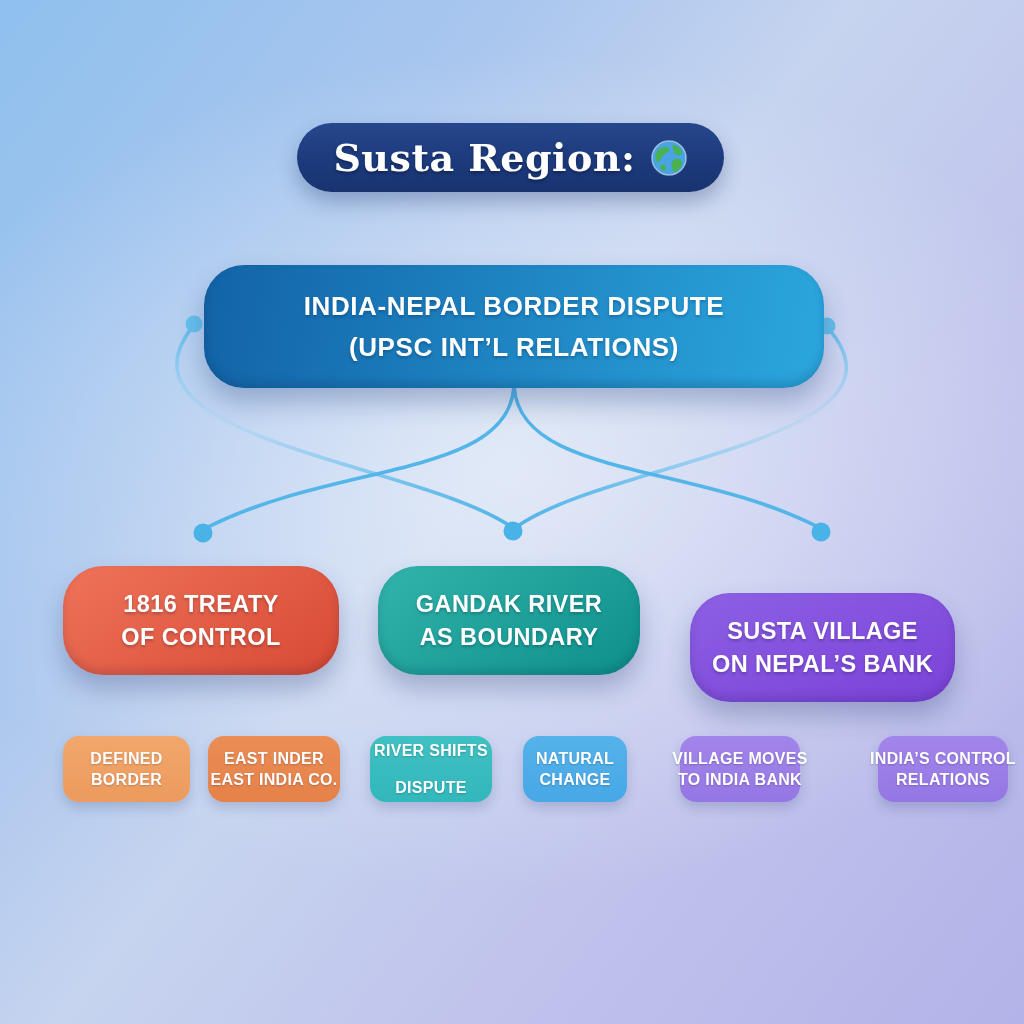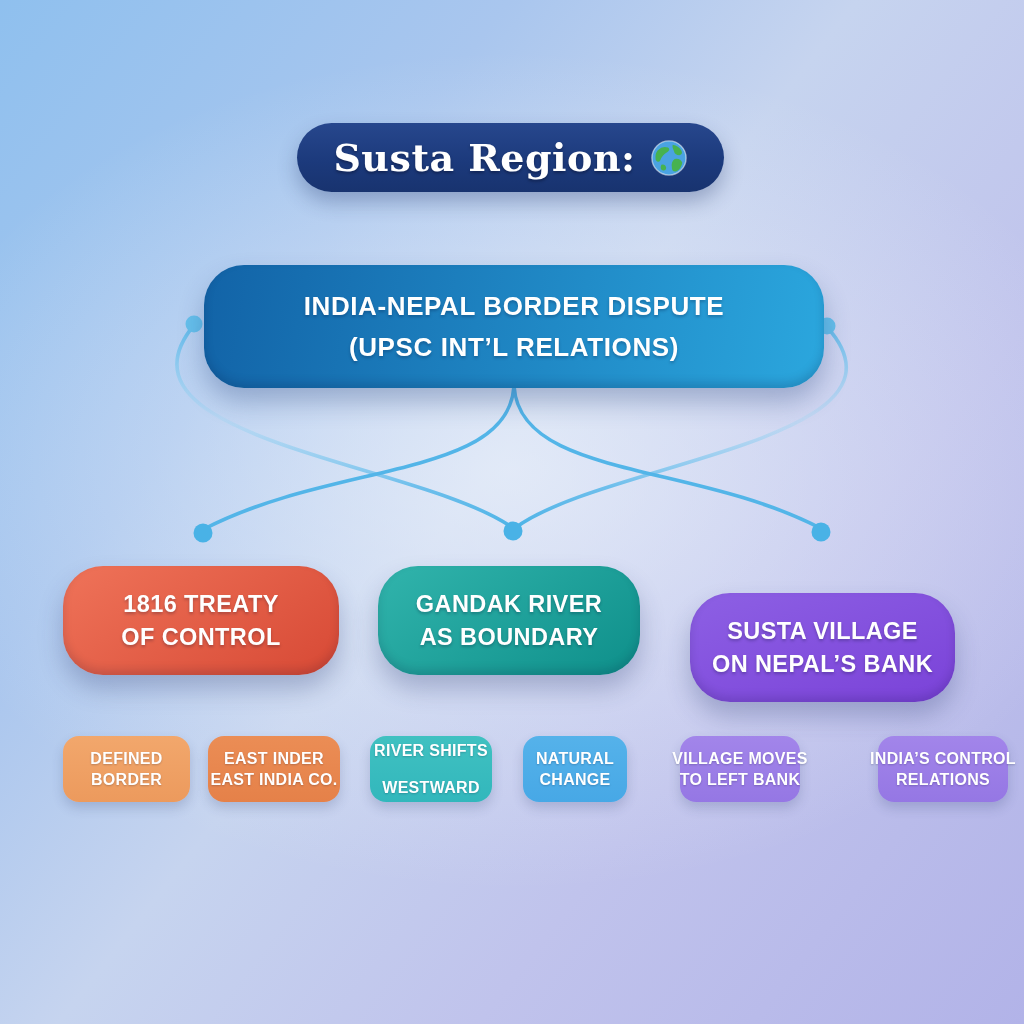--- a/index.html
+++ b/index.html
@@ -141,28 +141,28 @@
   <div class="leaf leaf-1" style="background: linear-gradient(rgb(242, 167, 108) 0%, rgb(236, 154, 93) 100%);">
     <span class="line">DEFINED</span>
     <span class="line">BORDER</span>
   </div>
   <div class="leaf leaf-2" style="background: linear-gradient(rgb(235, 141, 85) 0%, rgb(229, 129, 73) 100%);">
     <span class="line">EAST INDER</span>
     <span class="line">EAST INDIA CO.</span>
   </div>
   <div class="leaf leaf-3" style="background: linear-gradient(rgb(64, 193, 193) 0%, rgb(50, 183, 188) 100%);">
     <span class="line">RIVER SHIFTS</span>
-    <span class="line">WESTWARD</span>
+    <span class="line">DISPUTE</span>
   </div>
   <div class="leaf leaf-4" style="background: linear-gradient(rgb(85, 178, 234) 0%, rgb(71, 168, 230) 100%);">
     <span class="line">NATURAL</span>
     <span class="line">CHANGE</span>
   </div>
   <div class="leaf leaf-5" style="background: linear-gradient(rgb(162, 133, 234) 0%, rgb(149, 119, 228) 100%);">
     <span class="line">VILLAGE MOVES</span>
-    <span class="line">TO LEFT BANK</span>
+    <span class="line">TO INDIA BANK</span>
   </div>
   <div class="leaf leaf-6" style="background: linear-gradient(rgb(162, 133, 234) 0%, rgb(149, 119, 228) 100%);">
     <span class="line">INDIA’S CONTROL</span>
     <span class="line">RELATIONS</span>
   </div>
 
 </div>
 
 </body></html>

